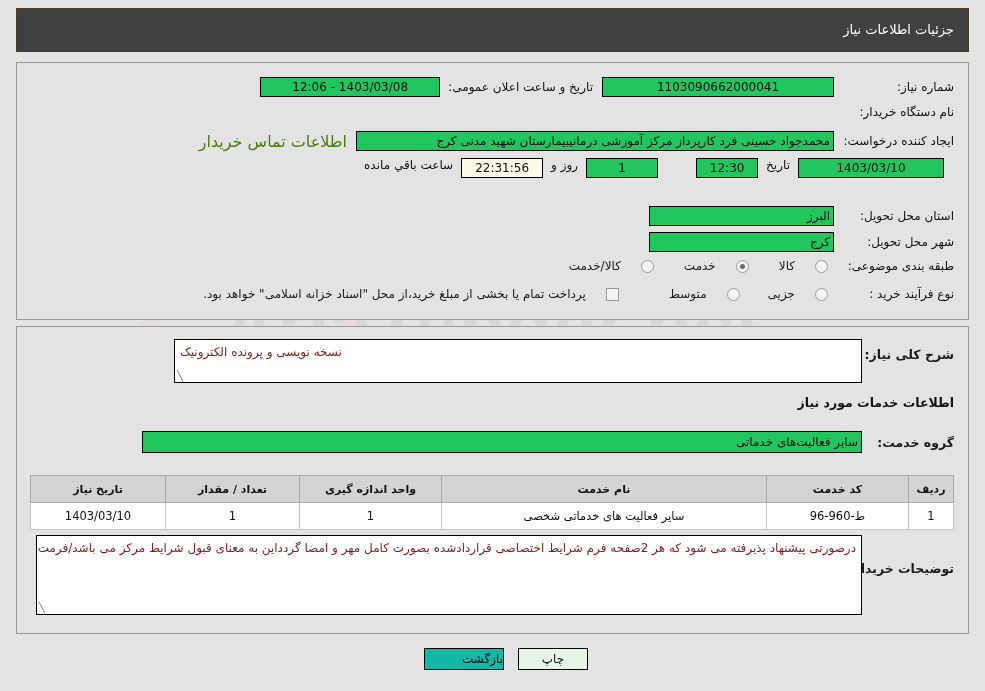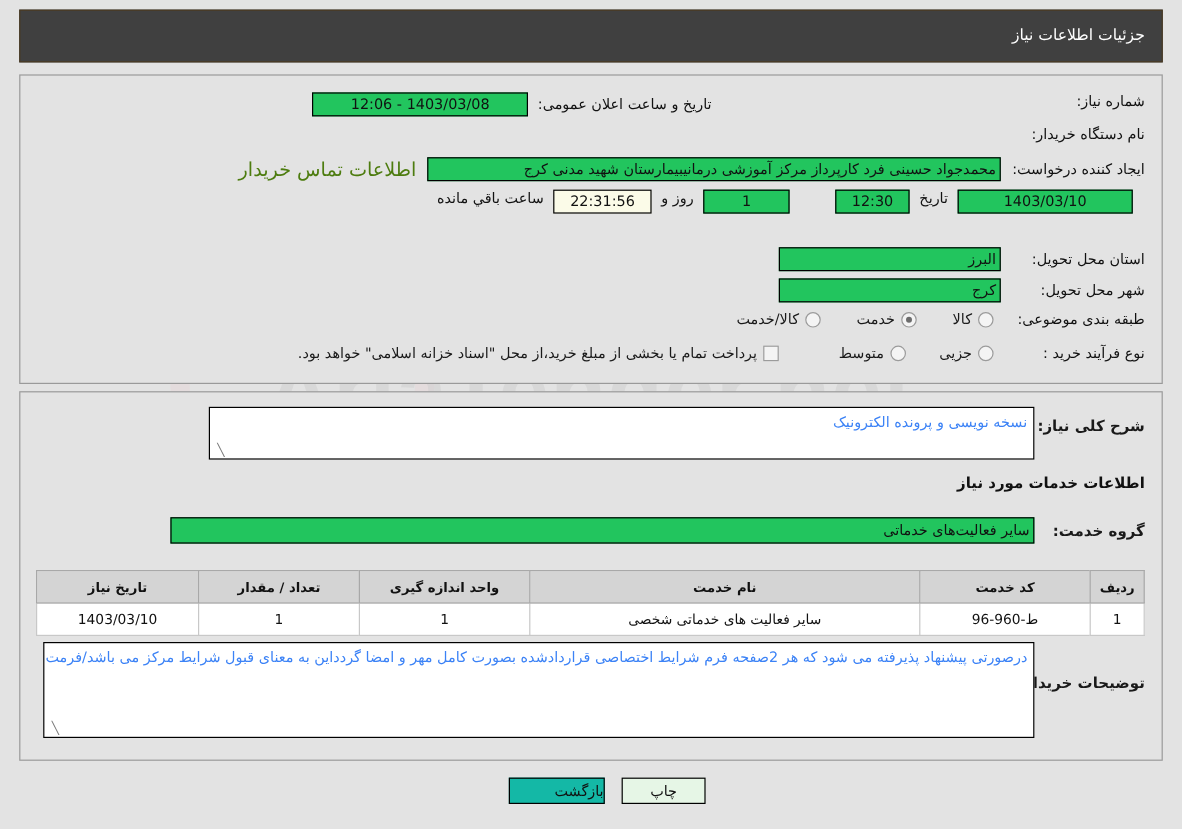--- a/index.html
+++ b/index.html
@@ -117,32 +117,32 @@
     background: #6c6c6c;
   }
   .chk {
     display: inline-block;
     width: 13px; height: 13px;
     border: 1px solid #9b9b9b;
     background: #f4f4f4;
     box-sizing: border-box;
     vertical-align: middle;
   }
-  .opt { display: inline-flex; align-items: center; gap: 5px; font-size: 12px; }
+  .opt { display: inline-flex; align-items: center; gap: 20px; font-size: 12px; }
 
   
   .ta {
     background: #ffffff;
     border: 1px solid #000000;
     box-sizing: border-box;
     font-size: 12px;
-    color: #3b82f6;
+    color: #7f1d1d;
     padding: 3px 5px;
     line-height: 19px;
-    text-align: right;
+    text-align: left;
     position: relative;
     overflow: hidden;
   }
   .ta .grip {
     position: absolute;
     left: 2px; bottom: 1px;
     width: 10px; height: 10px;
     color: #777;
     font-size: 10px;
     line-height: 10px;
@@ -210,20 +210,21 @@
 </svg>
 
 <div class="title-bar">
   <span class="title-bar-text">جزئیات اطلاعات نیاز</span>
 </div>
 
 <div class="panel panel-top">
 
   <div class="row" style="right:14px; top:14px;">
     <span class="lbl" style="width:110px; text-align:right;">شماره نیاز:</span>
+    <span class="fld center" style="width:232px; margin-right:10px;">1103090662000041</span>
   </div>
   <div class="row" style="right:375px; top:14px;">
     <span class="lbl" style="text-align:right;">تاریخ و ساعت اعلان عمومی:</span>
     <span class="fld center" style="width:180px; margin-right:8px;">1403/03/08 - 12:06</span>
   </div>
 
   <div class="row" style="right:14px; top:42px;">
     <span class="lbl" style="width:110px; text-align:right;">نام دستگاه خریدار:</span>
   </div>
 

